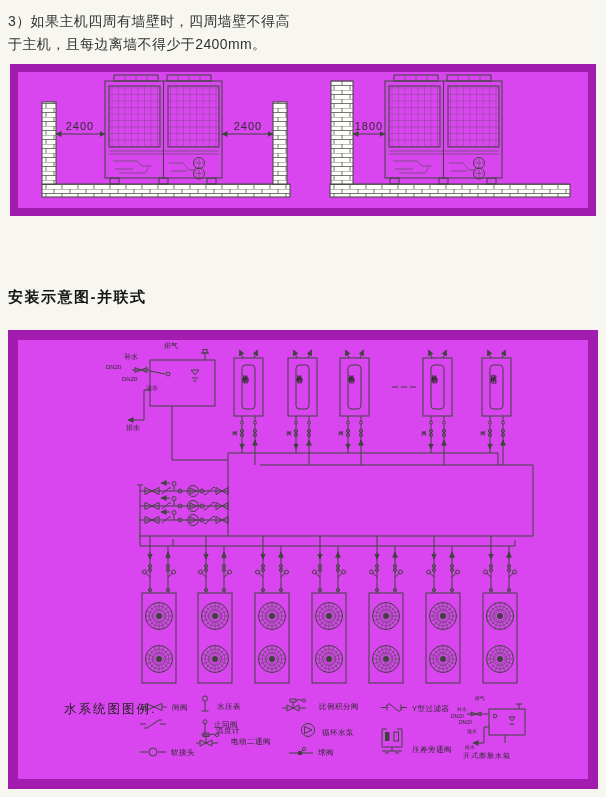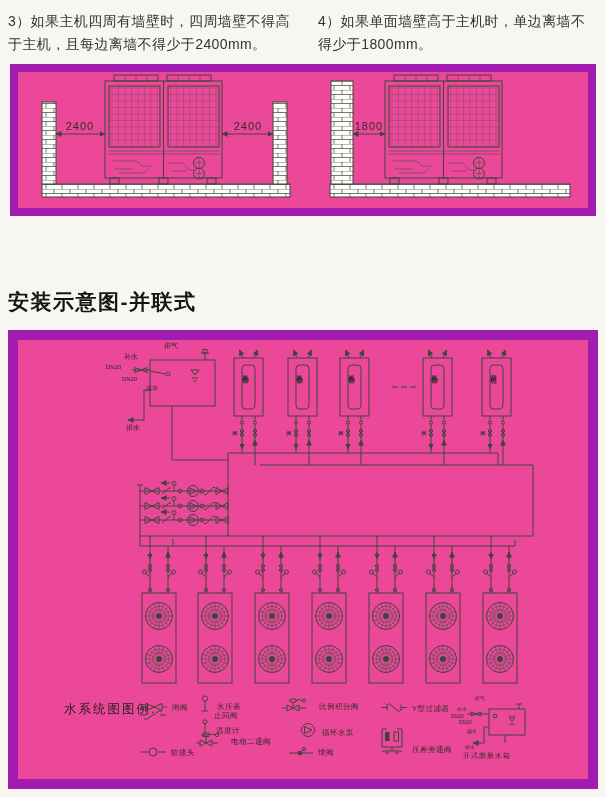--- a/index.html
+++ b/index.html
@@ -1,21 +1,21 @@
 <!DOCTYPE html>
 <html><head>
 <meta charset="utf-8">
 <style>
   html,body{margin:0;padding:0;}
   .page{width:606px;height:797px;position:relative;background:#f7f6f1;overflow:hidden;
         font-family:"Liberation Sans","DejaVu Sans",sans-serif;color:#2d2d2b;}
   .note{position:absolute;font-size:14px;line-height:1.65;letter-spacing:.4px;color:#333330;}
-  .panel{position:absolute;background:#ec4899;border:8px solid #a21caf;box-sizing:border-box;}
+  .panel{position:absolute;background:#d946ef;border:8px solid #a21caf;box-sizing:border-box;}
   .panel-inner{position:absolute;left:0;top:0;right:0;bottom:0;}
-  .section-title{position:absolute;font-size:21px;font-weight:bold;letter-spacing:1.5px;color:#151513;text-align:right;}
+  .section-title{position:absolute;font-size:15px;font-weight:bold;letter-spacing:1.5px;color:#151513;text-align:right;}
   svg .ln{stroke:#3e443c;stroke-width:1;fill:none;}
   svg .thin{stroke:#4a5048;stroke-width:.6;fill:none;}
   svg .dimtext{fill:#2d2d2b;font-size:11px;letter-spacing:1px;font-family:"Liberation Sans",sans-serif;}
   .slabel{position:absolute;color:#2b2b29;white-space:nowrap;}
   .f7{font-size:7px;} .f6{font-size:6px;} .f5{font-size:5px;}
   .unit-label{position:absolute;writing-mode:vertical-rl;text-orientation:upright;
               font-size:6.5px;line-height:1;color:#2b2b29;letter-spacing:1px;}
   .pipe-valve-label{position:absolute;writing-mode:vertical-rl;text-orientation:upright;
               font-size:5px;line-height:1;color:#3a3a38;}
   .legend{position:absolute;left:18px;top:355px;width:548px;height:82px;}
@@ -23,21 +23,20 @@
   .leg{position:absolute;display:flex;align-items:flex-end;gap:5px;}
   .leg span{font-size:7.5px;letter-spacing:.5px;color:#2b2b29;}
   .minitank{position:absolute;left:415px;top:0px;width:100px;height:70px;}
   .minitank .cap{position:absolute;left:12px;top:56px;font-size:7px;letter-spacing:1px;color:#2b2b29;}
 </style>
 </head>
 <body>
 <div class="page">
 
 <div class="note" style="left:8px;top:10px;width:294px;">3）如果主机四周有墙壁时，四周墙壁不得高于主机，且每边离墙不得少于2400mm。</div>
-<div class="note" style="left:318px;top:10px;width:278px;">4）如果单面墙壁高于主机时，单边离墙不得少于1800mm。</div>
 
 <div class="panel" style="left:10px;top:64px;width:586px;height:152px;border-width:8px;">
   <svg width="570" height="136" viewBox="0 0 570 136" style="position:absolute;left:0;top:0;">
     <defs>
       <marker id="arr1" markerWidth="8" markerHeight="8" refX="5.5" refY="3" orient="auto-start-reverse" markerUnits="userSpaceOnUse">
         <path d="M0,0L6,3L0,6Z" fill="#3e443c"></path>
       </marker>
       <pattern id="brick" width="16" height="9" patternUnits="userSpaceOnUse">
         <rect width="16" height="9" fill="#fdfdfa"></rect>
         <path d="M0,0H16 M0,4.5H16 M4,0V4.5 M12,4.5V9" stroke="#3e443c" stroke-width=".7" fill="none"></path>
@@ -250,21 +249,21 @@
             </svg>
       <span>比例积分阀</span>
     </div>
     <div class="leg" style="left:345px;top:6px;">
       <svg width="26" height="13" viewBox="0 0 26 13">
               <path d="M0,6.5H6 M20,6.5H26 M6,3.5V9.5 M20,3.5V9.5 M8,2.5L18,10.5 M18,10.5L20.5,8 M8,2.5L5.5,5" class="ln"></path>
             </svg>
       <span>Y型过滤器</span>
     </div>
 
-    <div class="leg" style="left:104px;top:14px;gap:48px;">
+    <div class="leg" style="left:104px;top:23px;gap:48px;">
       <svg width="26" height="12" viewBox="0 0 26 12">
               <path d="M0,6H6 M20,6H26 M7,10L19,2 M19,2h3 M4,10h3" class="ln"></path>
             </svg>
       <span>止回阀</span>
     </div>
     <div class="leg" style="left:163px;top:24px;">
       <svg width="12" height="17" viewBox="0 0 12 17">
               <path d="M6,16V4 M2.5,16H9.5" class="ln"></path>
               <circle cx="6" cy="2.8" r="2" class="ln"></circle>
             </svg>

